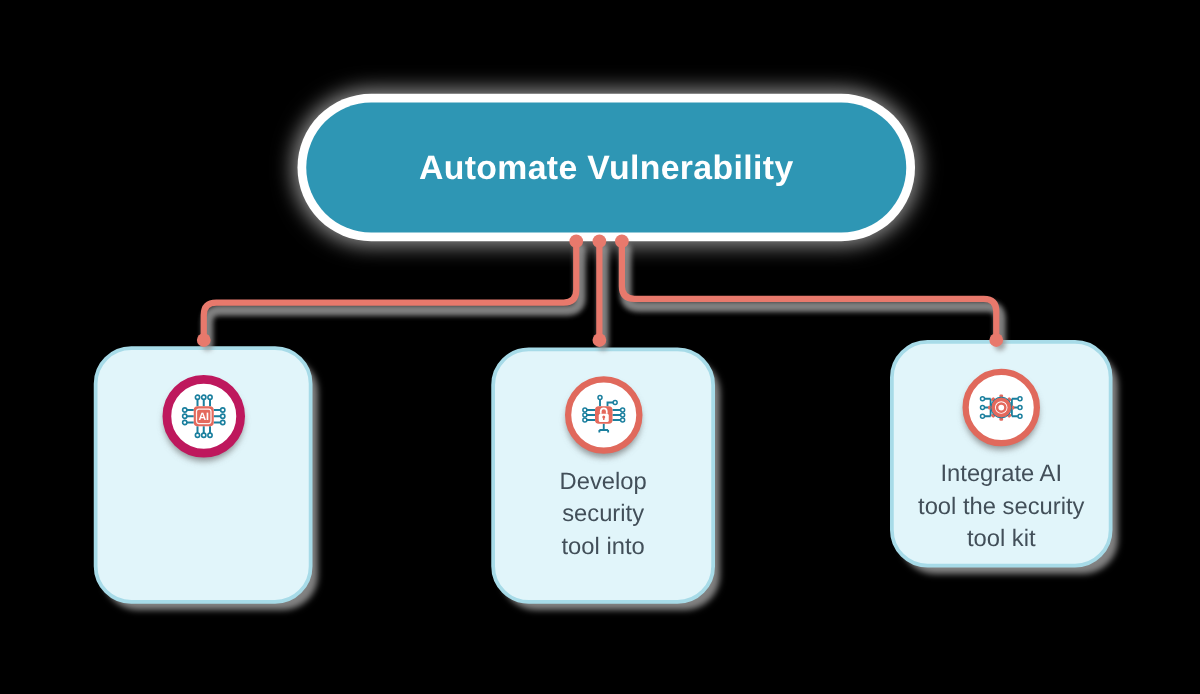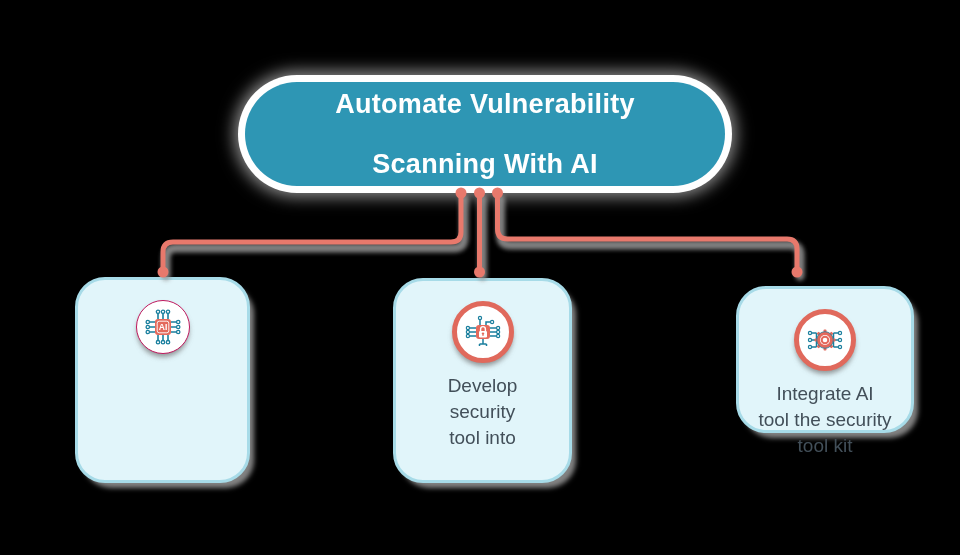--- a/index.html
+++ b/index.html
@@ -26,44 +26,43 @@
   }
 
   
   .node{
     position:absolute;z-index:2;box-sizing:border-box;
     background:#e1f5fa;border:3px solid #a7dbe8;border-radius:30px;
     box-shadow:6px 7px 5px -2px rgba(175,175,175,0.75);
   }
   .node-1{left:75px;top:277px;width:175px;height:206px;}
   .node-2{left:393px;top:278px;width:179px;height:205px;}
-  .node-3{left:712px;top:286px;width:178px;height:147px;margin-left:24px;}
+  .node-3{left:712px;top:272px;width:178px;height:182px;}
 
   .icon-circle{
     position:absolute;left:50%;transform:translateX(-50%);top:20px;
     width:52px;height:52px;border-radius:50%;background:#ffffff;
     display:flex;align-items:center;justify-content:center;
   }
-  .ring-teal{border:1px solid #be185d;box-shadow:0 4px 5px -1px rgba(110,110,110,0.7);}
+  .ring-teal{border:7px solid #be185d;box-shadow:0 4px 5px -1px rgba(110,110,110,0.7);}
   .ring-salmon{border:5px solid #e0695c;box-shadow:0 4px 5px -1px rgba(110,110,110,0.7);}
 
   .label{
     position:absolute;left:2px;right:2px;top:92px;text-align:center;
     color:#424f59;font-size:19px;line-height:26px;font-weight:500;
   }
   .label div{white-space:nowrap;}
 </style>
 </head>
 <body>
 
 <div class="canvas">
 
   <div class="pill">
     <div class="t-line">Automate Vulnerability</div>
-    <div class="t-line">Scanning With AI</div>
   </div>
 
   <svg class="connectors" viewBox="0 0 960 555" xmlns="http://www.w3.org/2000/svg">
     <defs>
       <filter id="softblur" x="-30%" y="-30%" width="160%" height="160%">
         <feGaussianBlur stdDeviation="2"></feGaussianBlur>
       </filter>
     </defs>
 
     <g transform="translate(3,6)" filter="url(#softblur)" stroke="#979797" stroke-width="9" fill="none" opacity="0.85" stroke-linecap="round">

